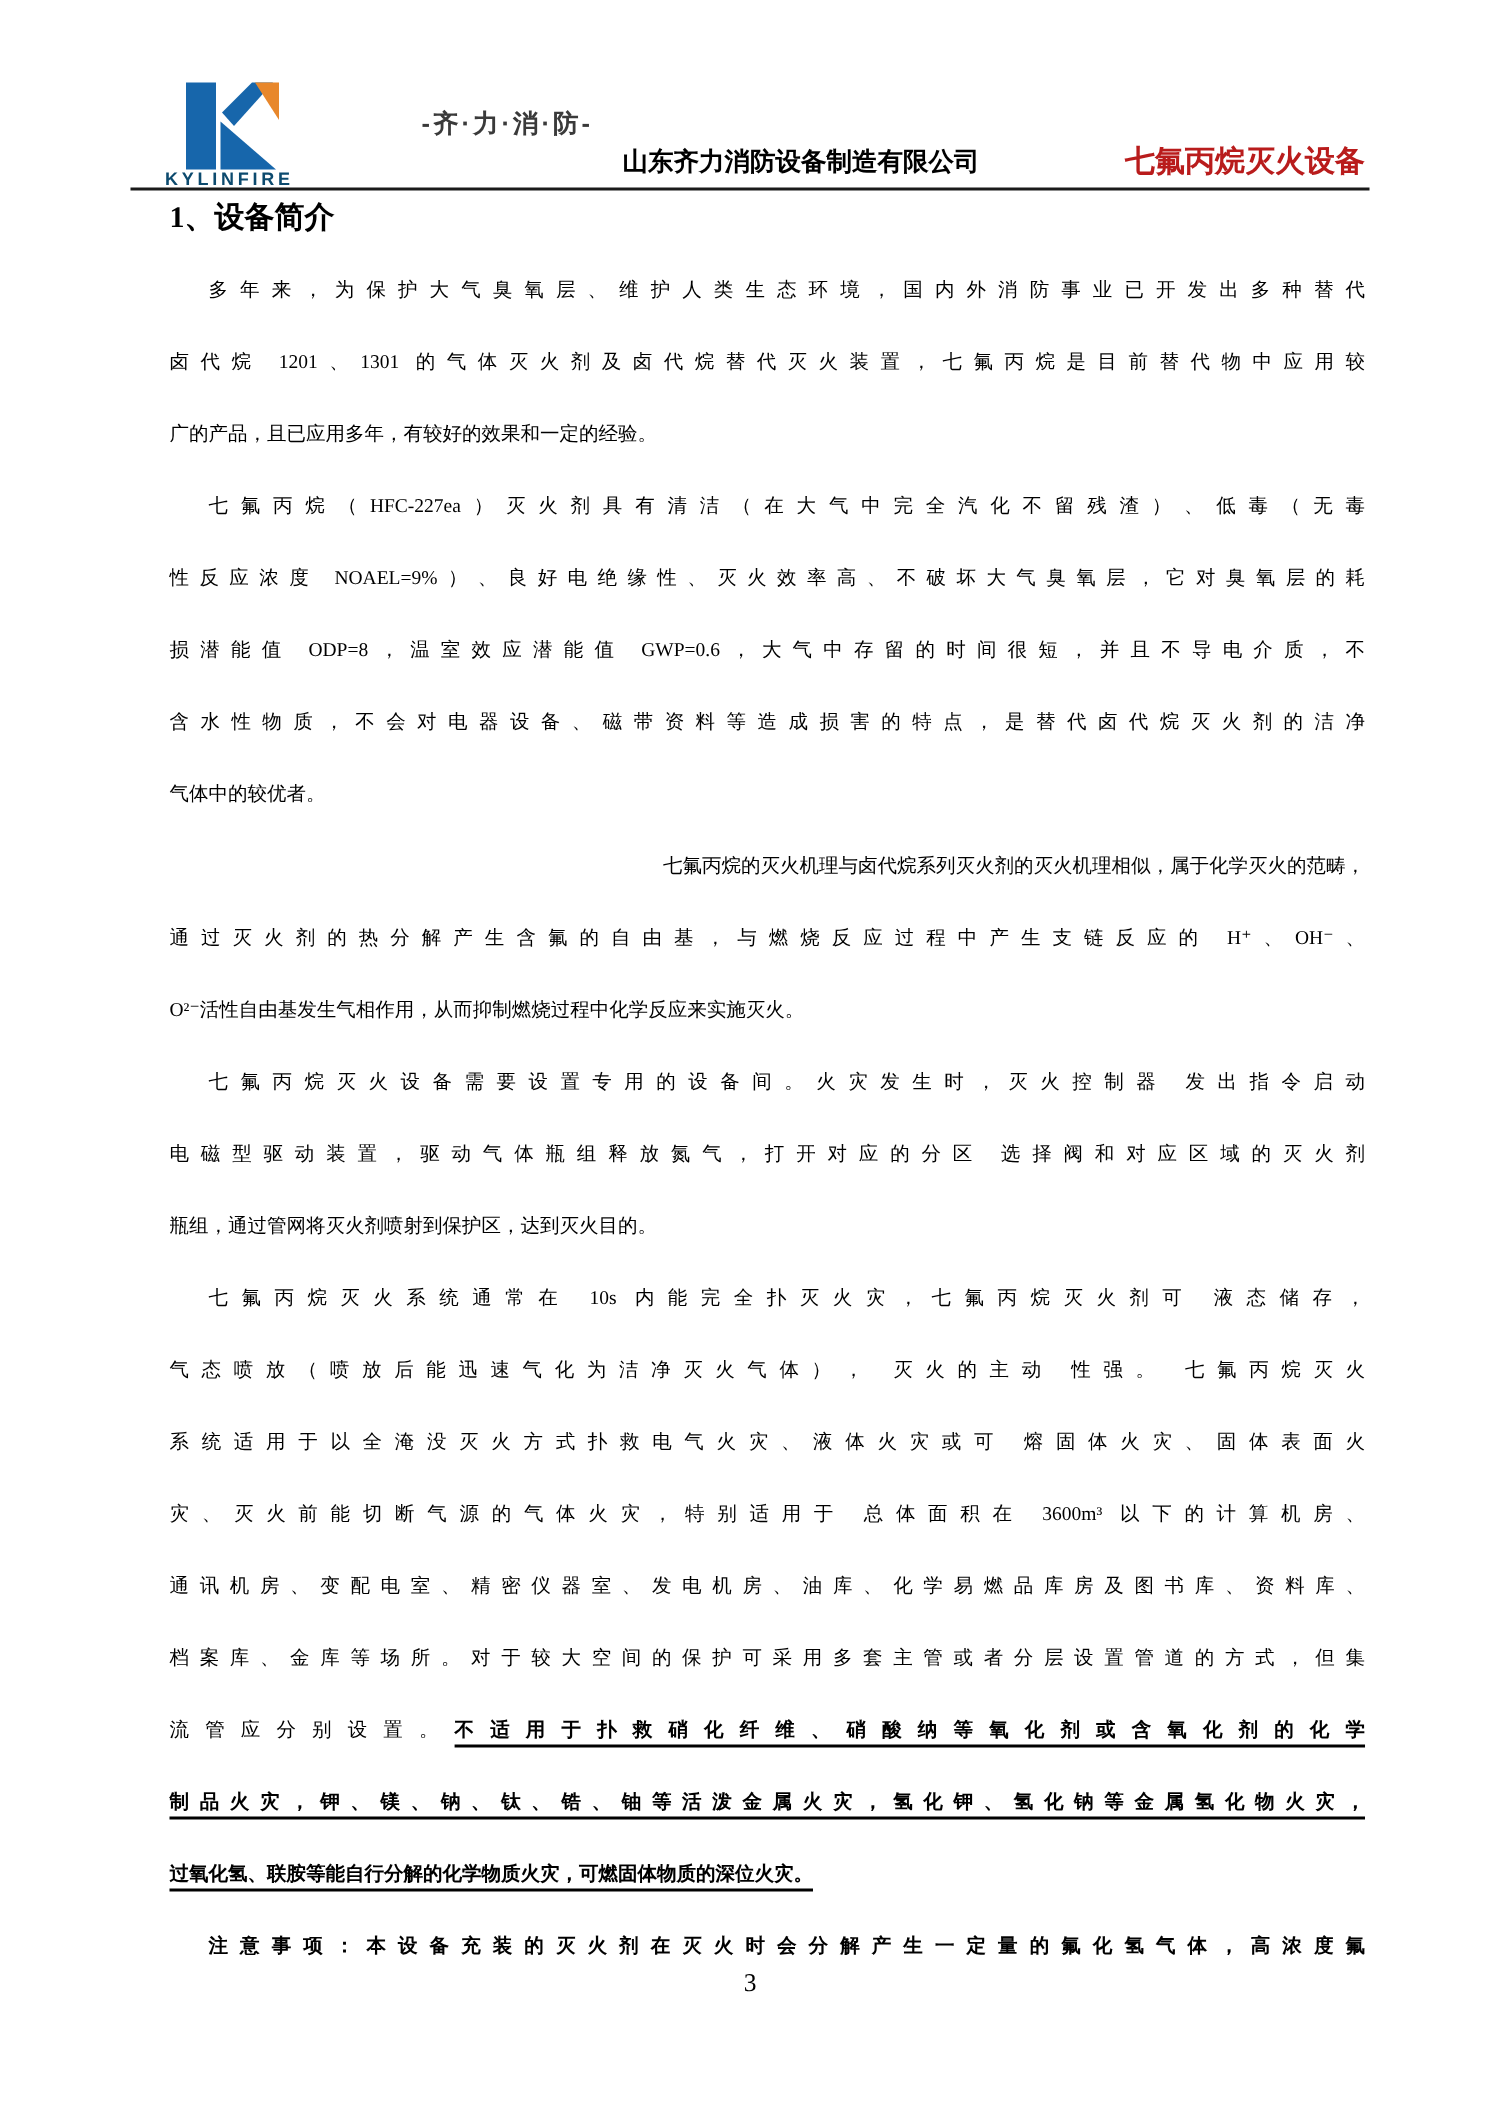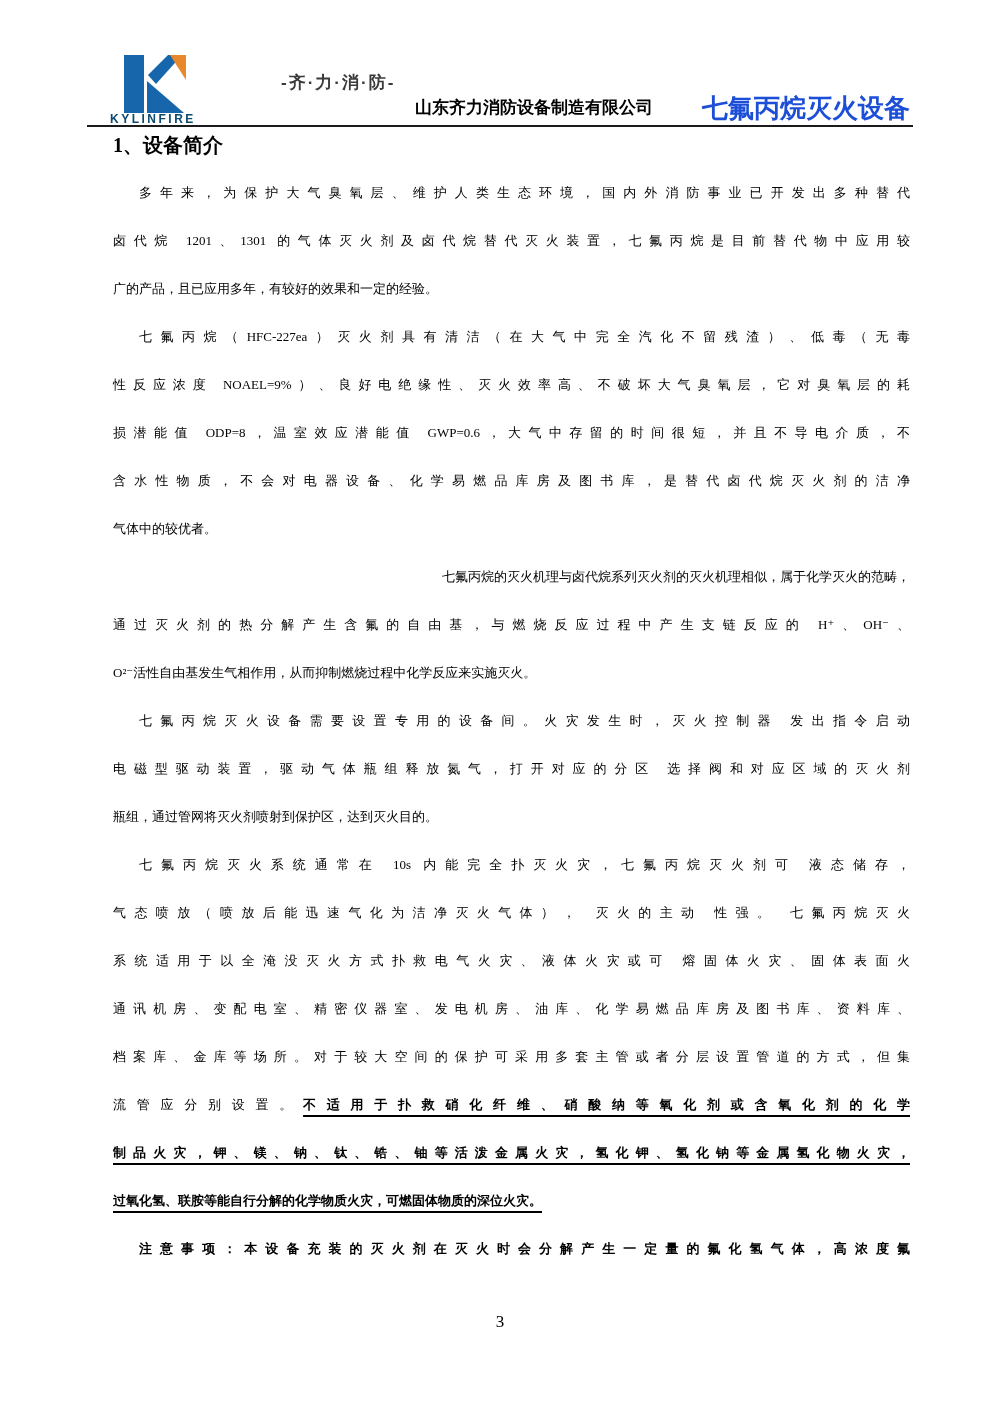--- a/index.html
+++ b/index.html
@@ -22,21 +22,21 @@
     font-size:17px; font-weight:bold; letter-spacing:2px; color:#3a3a3a;
   }
   .company {
     position:absolute; left:415px; top:97px; line-height:22px;
     font-family:"Liberation Sans","DejaVu Sans",sans-serif;
     font-size:17px; font-weight:bold; color:#000;
   }
   .product {
     position:absolute; right:90px; top:97px; line-height:22px;
     font-family:"Liberation Sans","DejaVu Sans",sans-serif;
-    font-size:26px; font-weight:bold; color:#1d4ed8;
+    font-size:20px; font-weight:bold; color:#b91c1c;
   }
   .rule { position:absolute; left:87px; top:125px; width:826px; height:2px; background:#1a1a1a; }
   
   .content { position:absolute; left:113px; top:121px; width:797px; }
   .heading { height:48px; line-height:48px; font-size:20px; font-weight:bold; white-space:nowrap; }
   .row { height:48px; line-height:48px; font-size:13px; white-space:nowrap; }
   .row.j { text-align:justify; text-align-last:justify; }
   .row.ind { text-indent:2em;text-align:right; }
   .row.b { font-weight:bold; }
   .row.u { font-weight:bold; text-decoration:underline; text-decoration-thickness:2px; text-underline-offset:6px; }
@@ -66,31 +66,32 @@
 
   <div class="content">
     <div class="heading">1、设备简介</div>
 
     <div class="row ind j">多年来，为保护大气臭氧层、维护人类生态环境，国内外消防事业已开发出多种替代</div>
     <div class="row j">卤代烷 1201、1301 的气体灭火剂及卤代烷替代灭火装置，七氟丙烷是目前替代物中应用较</div>
     <div class="row">广的产品，且已应用多年，有较好的效果和一定的经验。</div>
     <div class="row ind j">七氟丙烷（HFC-227ea）灭火剂具有清洁（在大气中完全汽化不留残渣）、低毒（无毒</div>
     <div class="row j">性反应浓度 NOAEL=9%）、良好电绝缘性、灭火效率高、不破坏大气臭氧层，它对臭氧层的耗</div>
     <div class="row j">损潜能值 ODP=8，温室效应潜能值 GWP=0.6，大气中存留的时间很短，并且不导电介质，不</div>
-    <div class="row j">含水性物质，不会对电器设备、化学易燃品库房及图书库，是替代卤代烷灭火剂的洁净</div>
+    <div class="row j">含水性物质，不会对电器设备、磁带资料等造成损害的特点，是替代卤代烷灭火剂的洁净</div>
     <div class="row">气体中的较优者。</div>
     <div class="row ind">七氟丙烷的灭火机理与卤代烷系列灭火剂的灭火机理相似，属于化学灭火的范畴，</div>
     <div class="row j">通过灭火剂的热分解产生含氟的自由基，与燃烧反应过程中产生支链反应的 H⁺、OH⁻、</div>
     <div class="row">O²⁻活性自由基发生气相作用，从而抑制燃烧过程中化学反应来实施灭火。</div>
     <div class="row ind j">七氟丙烷灭火设备需要设置专用的设备间。火灾发生时，灭火控制器 发出指令启动</div>
     <div class="row j">电磁型驱动装置，驱动气体瓶组释放氮气，打开对应的分区 选择阀和对应区域的灭火剂</div>
     <div class="row">瓶组，通过管网将灭火剂喷射到保护区，达到灭火目的。</div>
     <div class="row ind j">七氟丙烷灭火系统通常在 10s 内能完全扑灭火灾，七氟丙烷灭火剂可 液态储存，</div>
     <div class="row j">气态喷放（喷放后能迅速气化为洁净灭火气体）， 灭火的主动 性强。 七氟丙烷灭火</div>
     <div class="row j">系统适用于以全淹没灭火方式扑救电气火灾、液体火灾或可 熔固体火灾、固体表面火</div>
+    <div class="row j">灾、灭火前能切断气源的气体火灾，特别适用于 总体面积在 3600m³ 以下的计算机房、</div>
     <div class="row j">通讯机房、变配电室、精密仪器室、发电机房、油库、化学易燃品库房及图书库、资料库、</div>
     <div class="row j">档案库、金库等场所。对于较大空间的保护可采用多套主管或者分层设置管道的方式，但集</div>
     <div class="row j"><span>流管应分别设置。</span><span class="em-u">不适用于扑救硝化纤维、硝酸纳等氧化剂或含氧化剂的化学</span></div>
     <div class="row u j">制品火灾，钾、镁、钠、钛、锆、铀等活泼金属火灾，氢化钾、氢化钠等金属氢化物火灾，</div>
     <div class="row u">过氧化氢、联胺等能自行分解的化学物质火灾，可燃固体物质的深位火灾。</div>
     <div class="row ind b j">注意事项：本设备充装的灭火剂在灭火时会分解产生一定量的氟化氢气体，高浓度氟</div>
   </div>
 
   <div class="pagenum">3</div>
 

